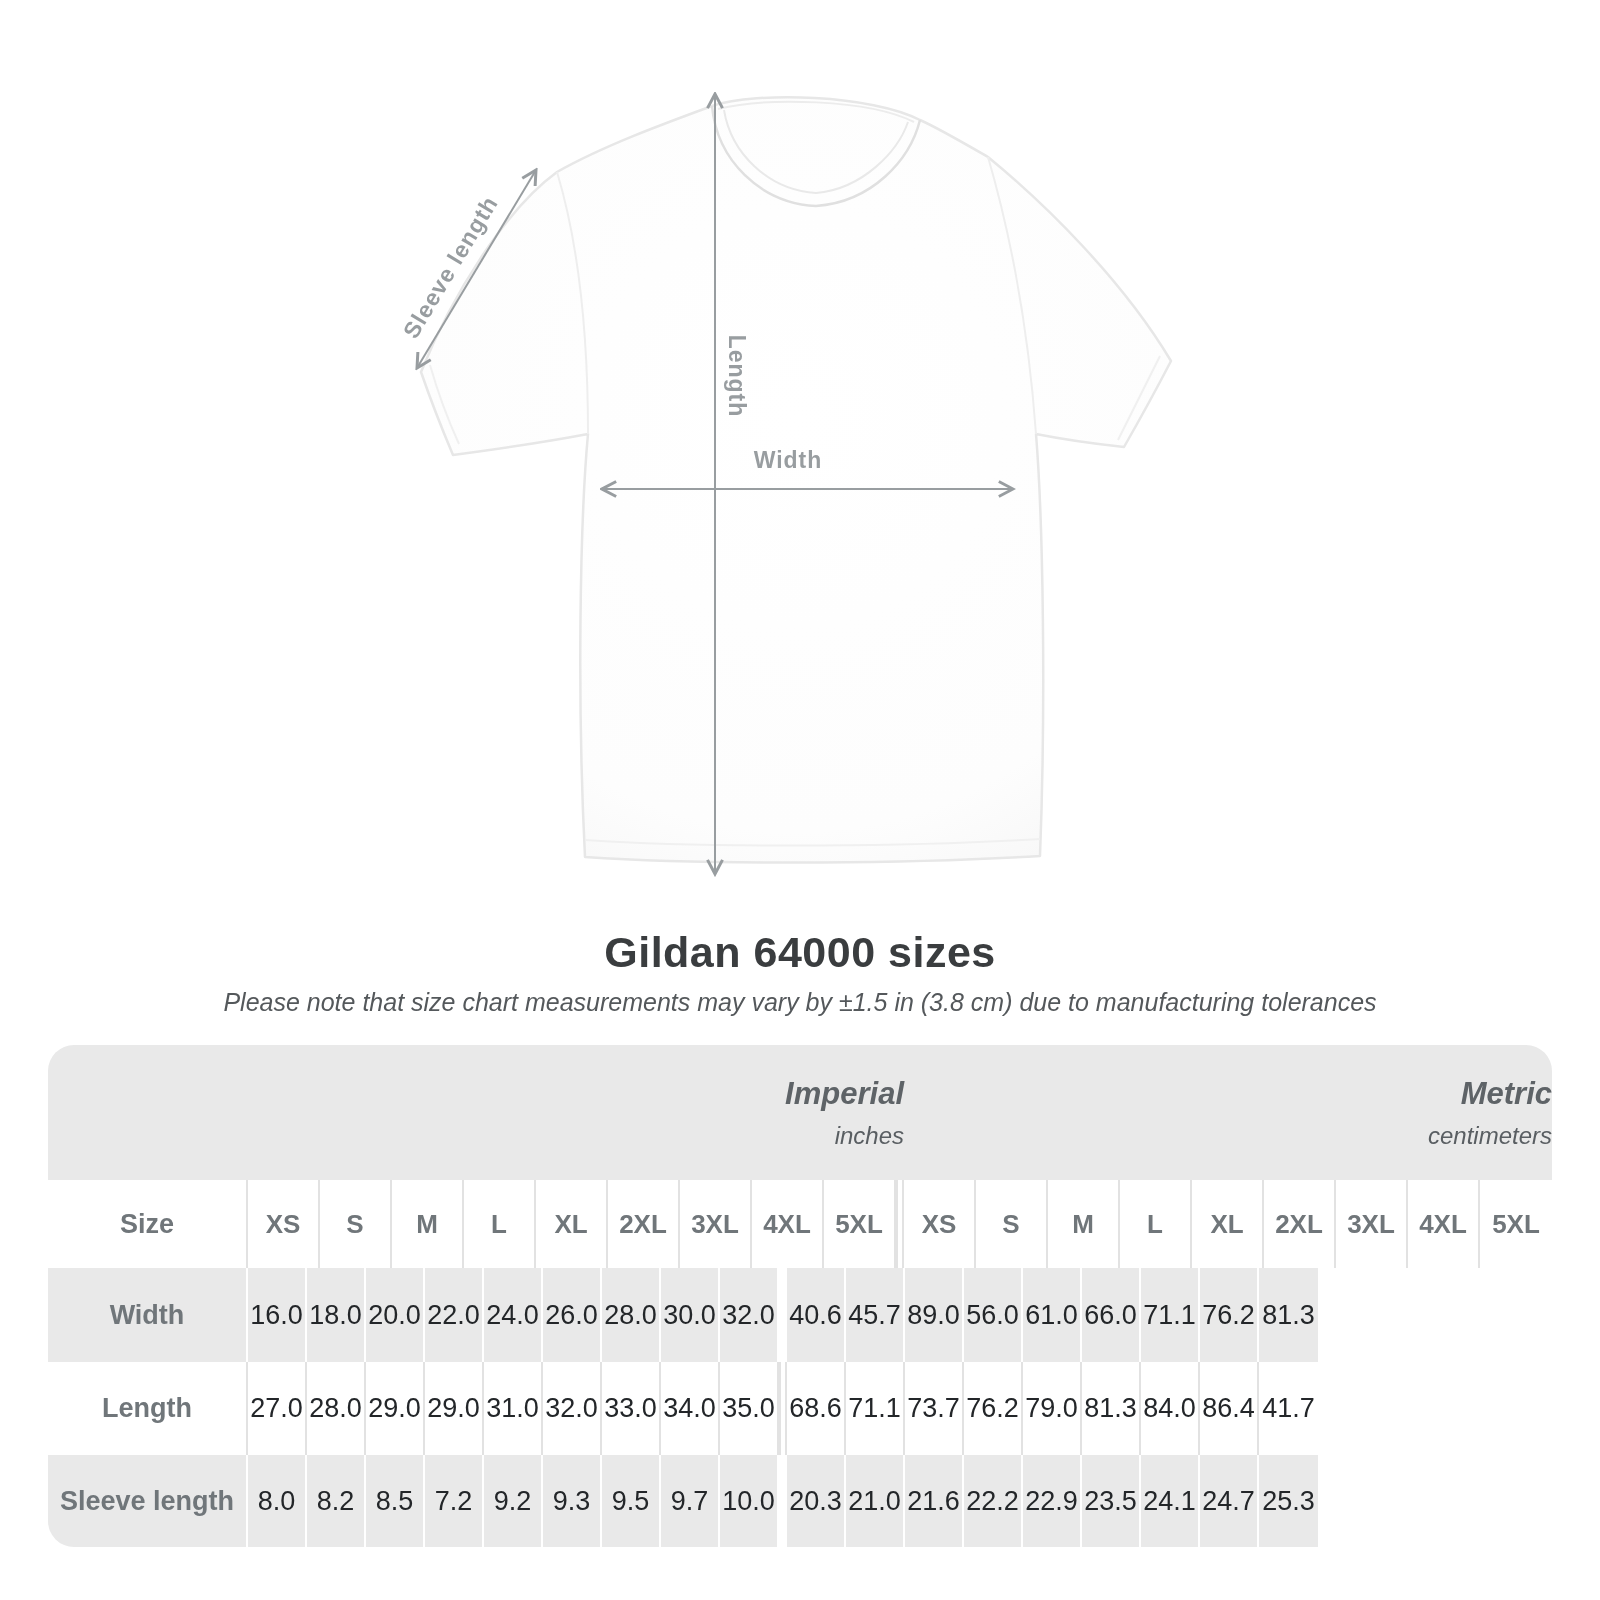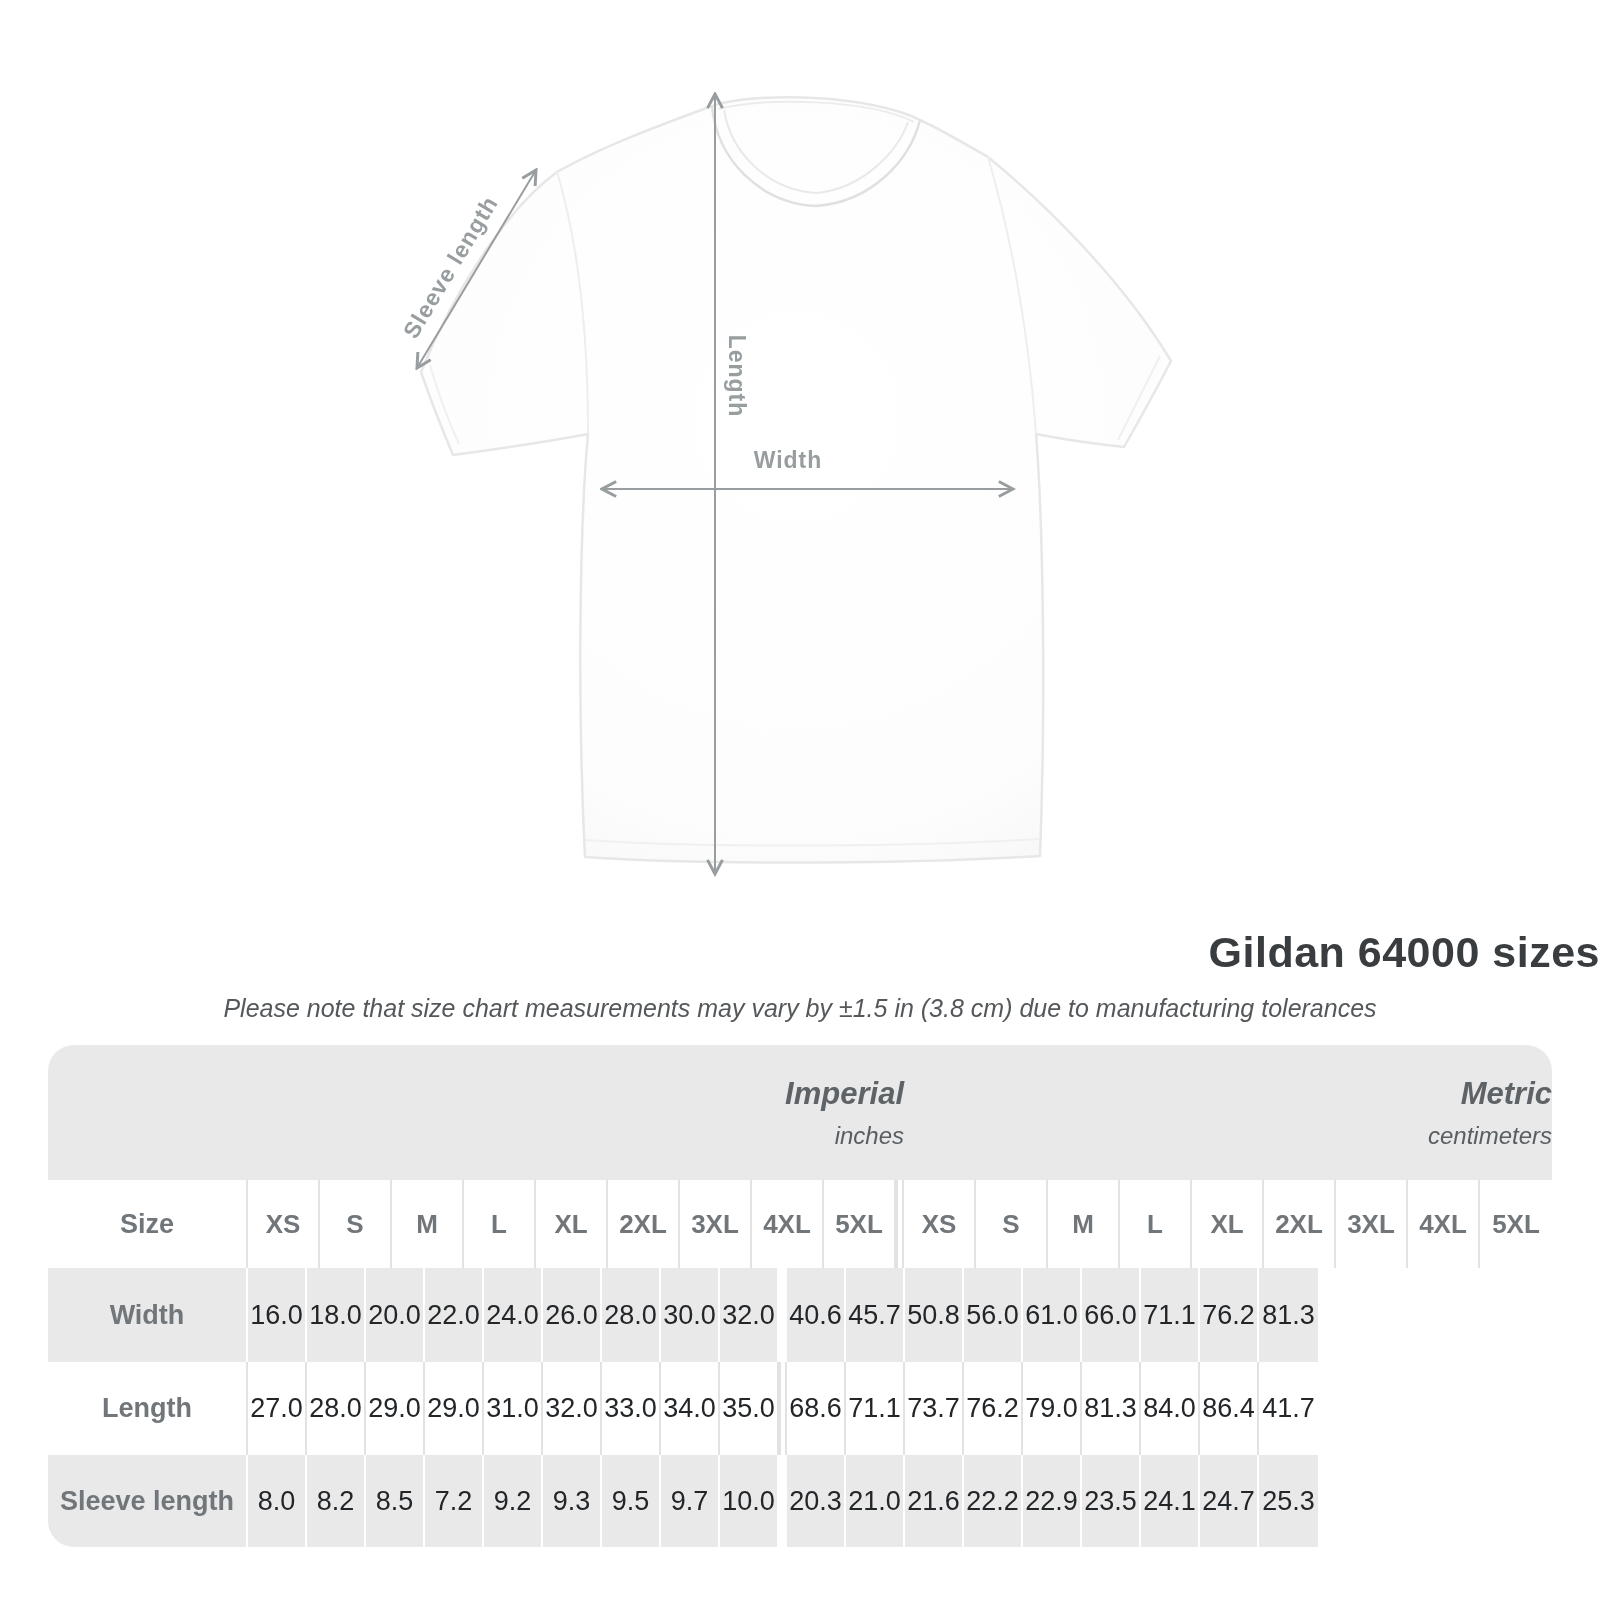--- a/index.html
+++ b/index.html
@@ -3,24 +3,24 @@
 <meta charset="utf-8">
 <style>
   html,body{margin:0;padding:0;background:#ffffff;}
   #page{position:relative;width:1600px;height:1600px;background:#ffffff;overflow:hidden;
         font-family:"Liberation Sans", sans-serif;}
 
   
   #diagram{position:absolute;left:0;top:0;width:1600px;height:920px;}
 
   
-  .title{position:absolute;left:0;right:0;top:928px;text-align:right;
+  .title{position:absolute;left:0;right:0;top:928px;text-align:center;
          font-size:43px;font-weight:bold;color:#3a3d3f;letter-spacing:0.5px;}
   .subtitle{position:absolute;left:0;right:0;top:988px;text-align:center;
-         font-size:25px;font-style:italic;color:#54585b;margin-top:6px;}
+         font-size:25px;font-style:italic;color:#54585b;}
 
   
   .size-table{position:absolute;left:48px;top:1045px;width:1504px;height:502px;
               border-radius:26px;overflow:hidden;background:#ffffff;}
   .band{display:flex;height:135px;background:#e9e9e9;}
   .band-half{display:flex;flex-direction:column;align-items:flex-end;justify-content:center;}
   .band-half.imp{width:856px;}
   .band-half.met{width:648px;}
   .unit-name{font-size:31px;font-weight:bold;font-style:italic;color:#5e6367;}
   .unit-sub{font-size:24px;font-style:italic;color:#595e62;margin-top:10px;}
@@ -150,21 +150,21 @@
       <div class="td cell">20.0</div>
       <div class="td cell">22.0</div>
       <div class="td cell">24.0</div>
       <div class="td cell">26.0</div>
       <div class="td cell">28.0</div>
       <div class="td cell">30.0</div>
       <div class="td cell">32.0</div>
       <div class="td sep"></div>
       <div class="td cell">40.6</div>
       <div class="td cell">45.7</div>
-      <div class="td cell">50.8</div>
+      <div class="td cell">89.0</div>
       <div class="td cell">56.0</div>
       <div class="td cell">61.0</div>
       <div class="td cell">66.0</div>
       <div class="td cell">71.1</div>
       <div class="td cell">76.2</div>
       <div class="td cell">81.3</div>
     </div>
 
     <div class="tr r2 row-white">
       <div class="td label">Length</div>

